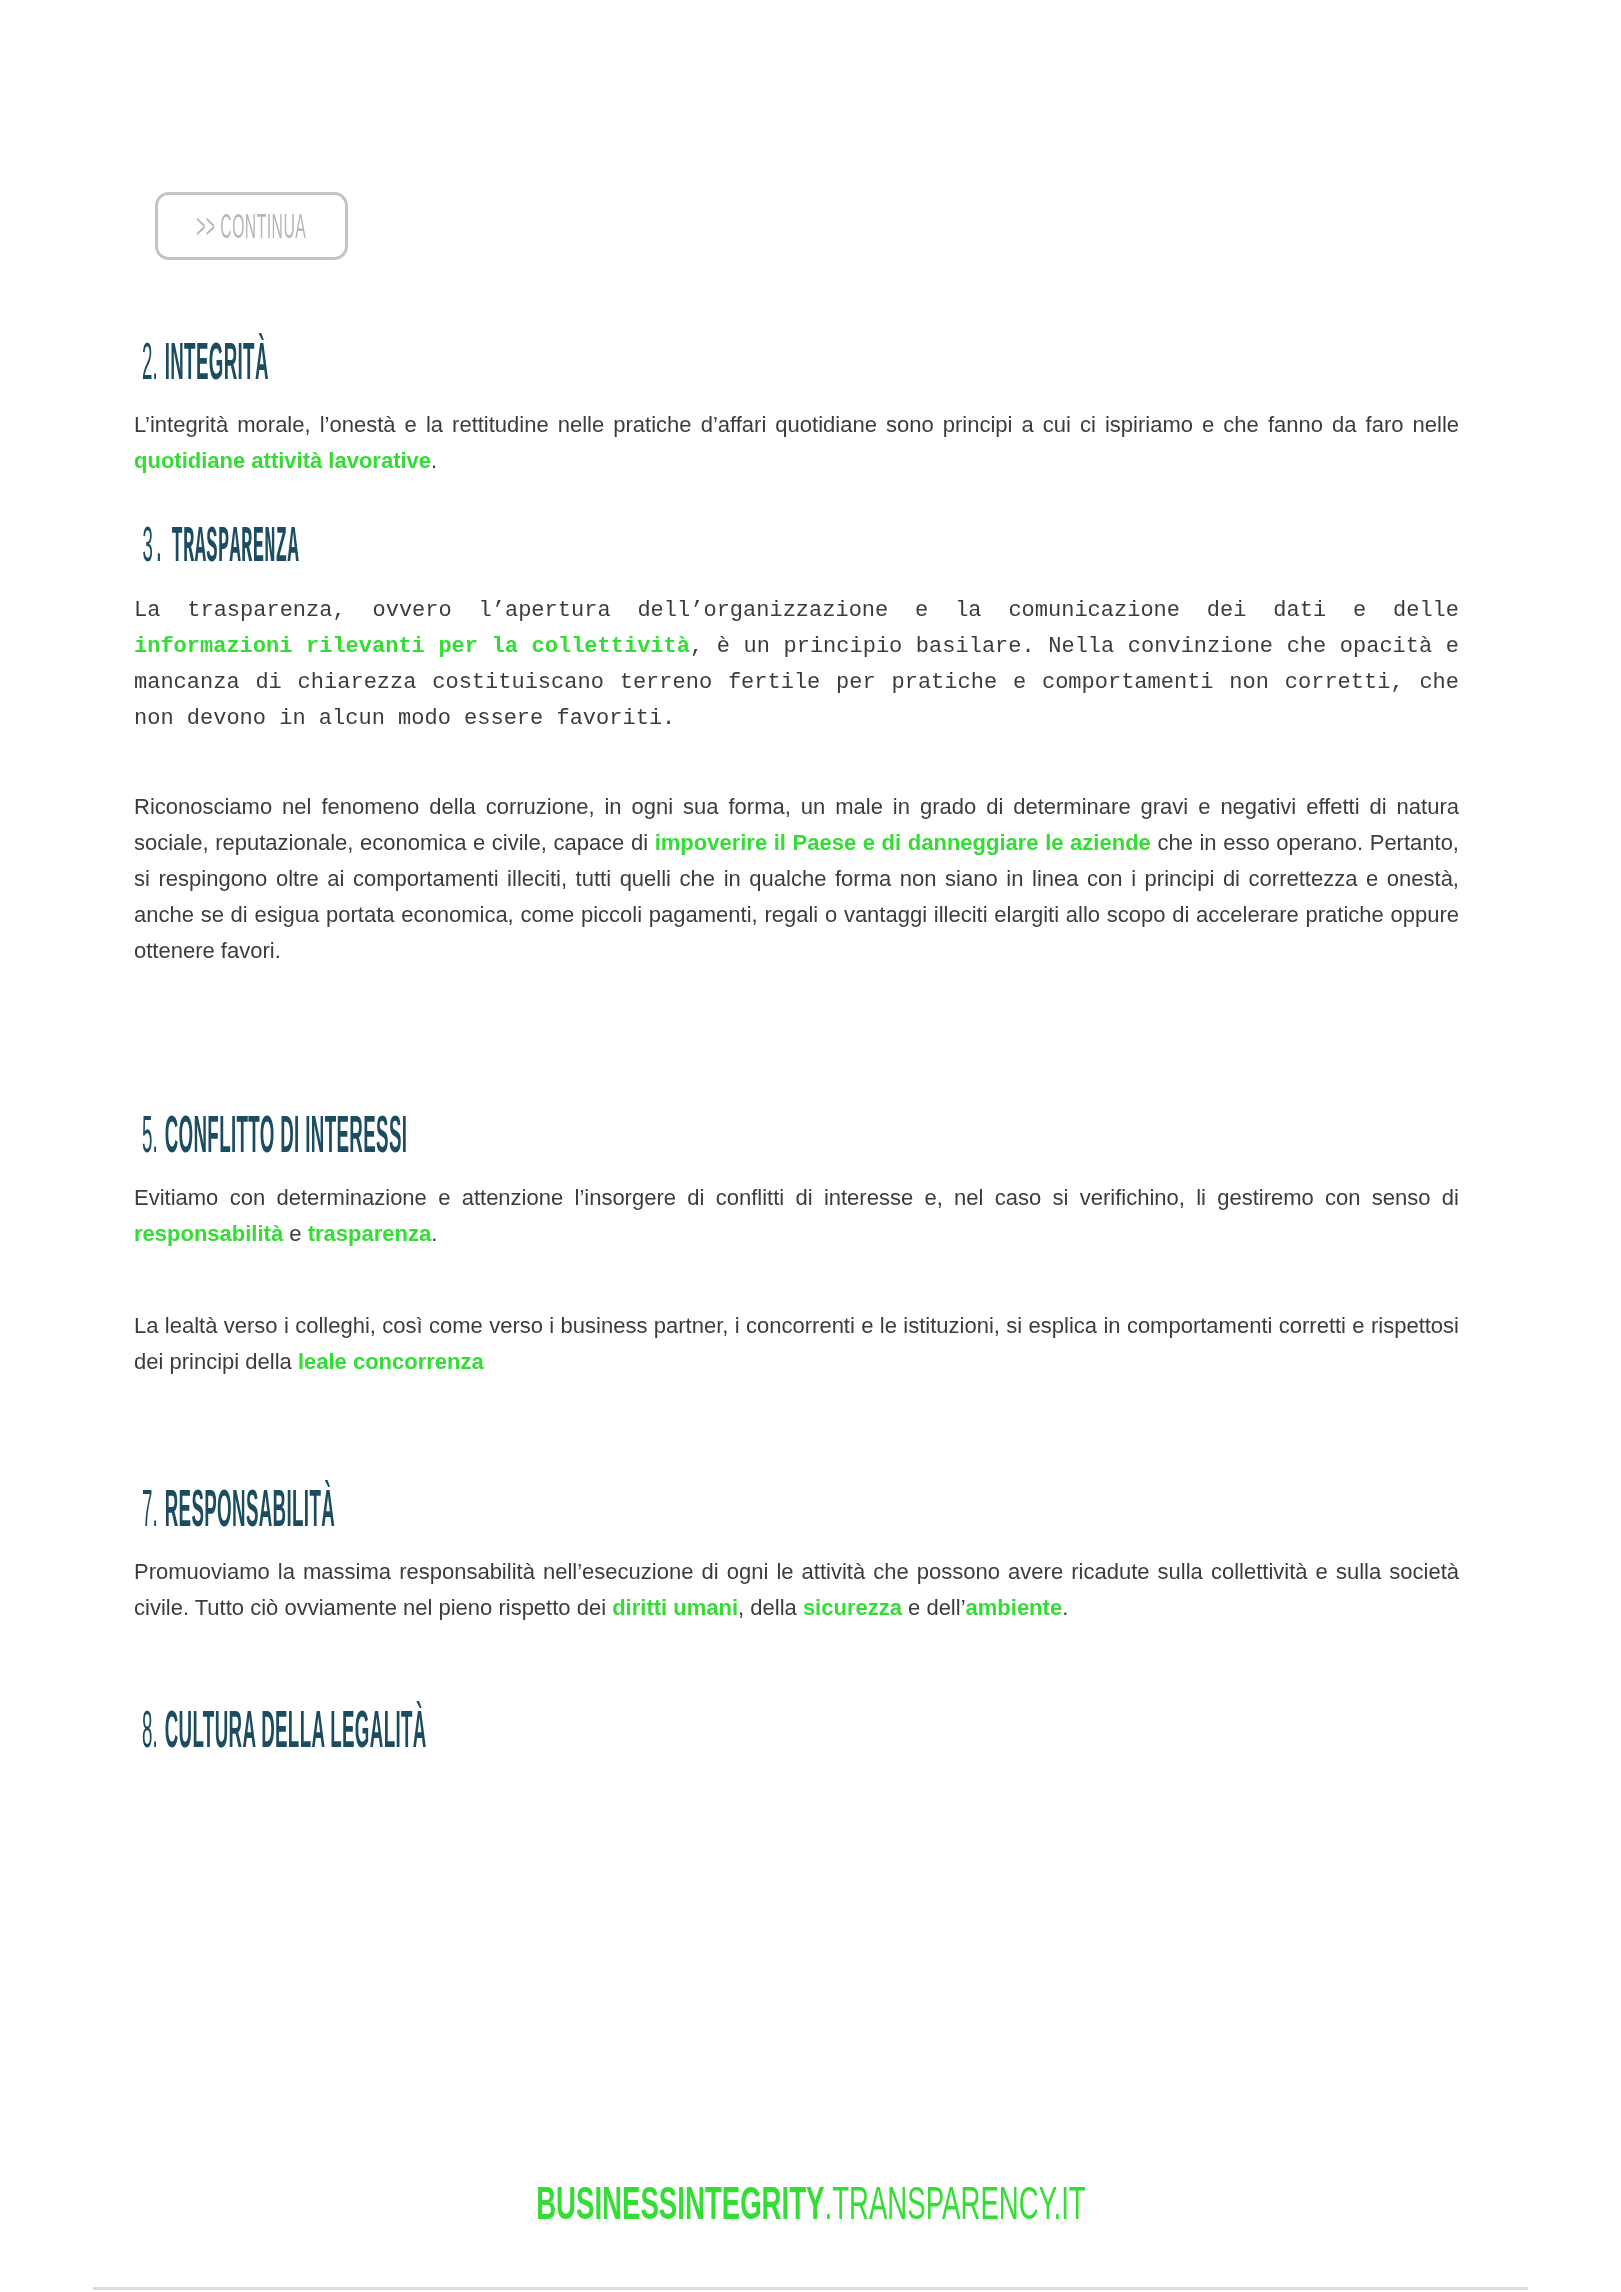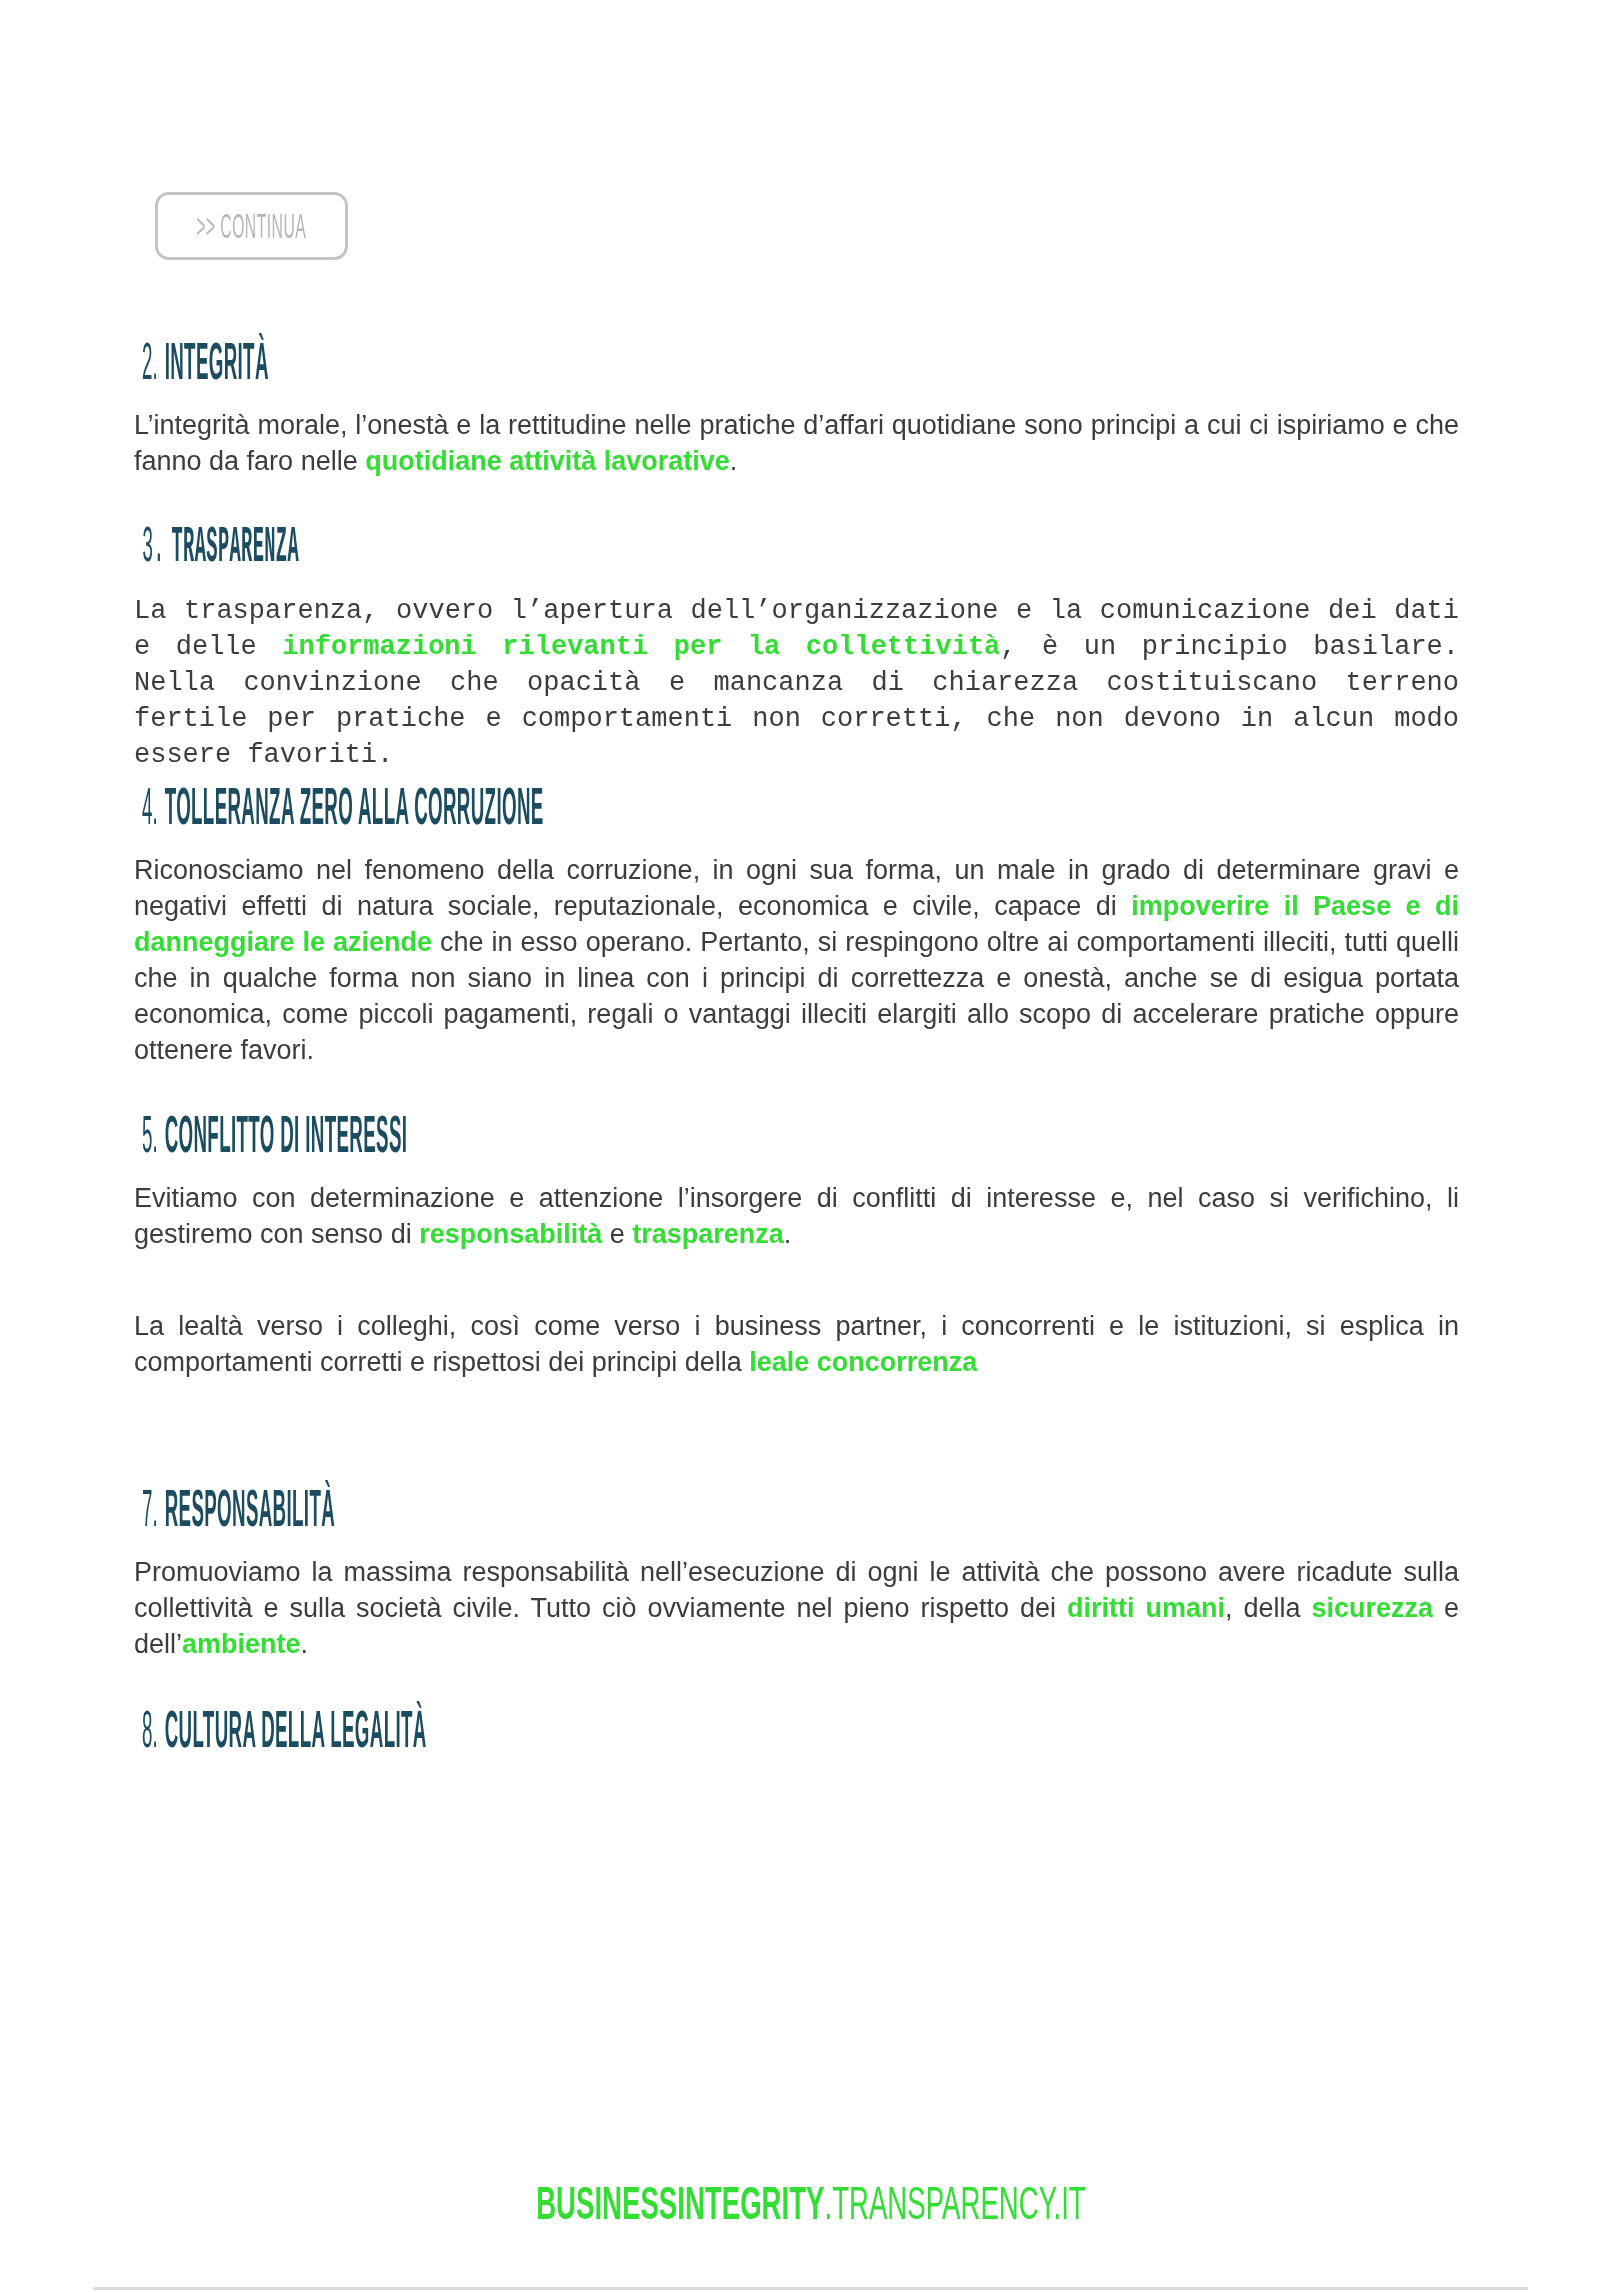--- a/index.html
+++ b/index.html
@@ -23,21 +23,21 @@
   
   .section { position:absolute; left:134px; width:1325px; }
   .sec-h { margin:8px; line-height:55px; height:55px; white-space:nowrap; }
   .sec-h-inner {
     display:inline-block; transform:scaleX(0.36); transform-origin:left center;
     font-size:52px; color:var(--teal); white-space:nowrap;
   }
   .sec-num { font-weight:400; margin-right:19.6px; }
   .sec-title { font-weight:700; letter-spacing:1px; }
   .sec-p {
-    margin:17.6px 0 0 0; font-size:27px; line-height:36px; color:var(--body);
+    margin:17.6px 0 0 0; font-size:22px; line-height:36px; color:var(--body);
     text-align:justify;
   }
   .sec-p .green { color:var(--green); font-weight:bold; }
 
   
   .footer { position:absolute; top:2178px; left:0; width:100%; text-align:center; line-height:51px; }
   .footer-inner {
     display:inline-block; transform:scaleX(0.6); white-space:nowrap;
     font-size:46px; color:var(--green); cursor:pointer;
   }
@@ -66,23 +66,20 @@
   </section>
 
   <section class="section" style="top: 512px; font-family: Liberation Mono, monospace;">
     <h2 class="sec-h">
       <span class="sec-h-inner"><span class="sec-num">3.</span><span class="sec-title">TRASPARENZA</span></span>
     </h2>
     <p class="sec-p"><span>La trasparenza, ovvero l’apertura dell’organizzazione e la comunicazione dei dati e delle </span><span class="green">informazioni rilevanti per la collettività</span><span>, è un principio basilare. Nella convinzione che opacità e mancanza di chiarezza costituiscano terreno fertile per pratiche e comportamenti non corretti, che non devono in alcun modo essere favoriti.</span></p>
   </section>
 
   <section class="section" style="top: 771px;">
-    <h2 class="sec-h">
-      <span class="sec-h-inner"><span class="sec-num">4.</span><span class="sec-title">TOLLERANZA ZERO ALLA CORRUZIONE</span></span>
-    </h2>
     <p class="sec-p"><span>Riconosciamo nel fenomeno della corruzione, in ogni sua forma, un male in grado di determinare gravi e negativi effetti di natura sociale, reputazionale, economica e civile, capace di </span><span class="green">impoverire il Paese e di danneggiare le aziende</span><span> che in esso operano. Pertanto, si respingono oltre ai comportamenti illeciti, tutti quelli che in qualche forma non siano in linea con i principi di correttezza e onestà, anche se di esigua portata economica, come piccoli pagamenti, regali o vantaggi illeciti elargiti allo scopo di accelerare pratiche oppure ottenere favori.</span></p>
   </section>
 
   <section class="section" style="top: 1099px;">
     <h2 class="sec-h">
       <span class="sec-h-inner"><span class="sec-num">5.</span><span class="sec-title">CONFLITTO DI INTERESSI</span></span>
     </h2>
     <p class="sec-p"><span>Evitiamo con determinazione e attenzione l’insorgere di conflitti di interesse e, nel caso si verifichino, li gestiremo con senso di </span><span class="green">responsabilità</span><span> e </span><span class="green">trasparenza</span><span>.</span></p>
   </section>
 

